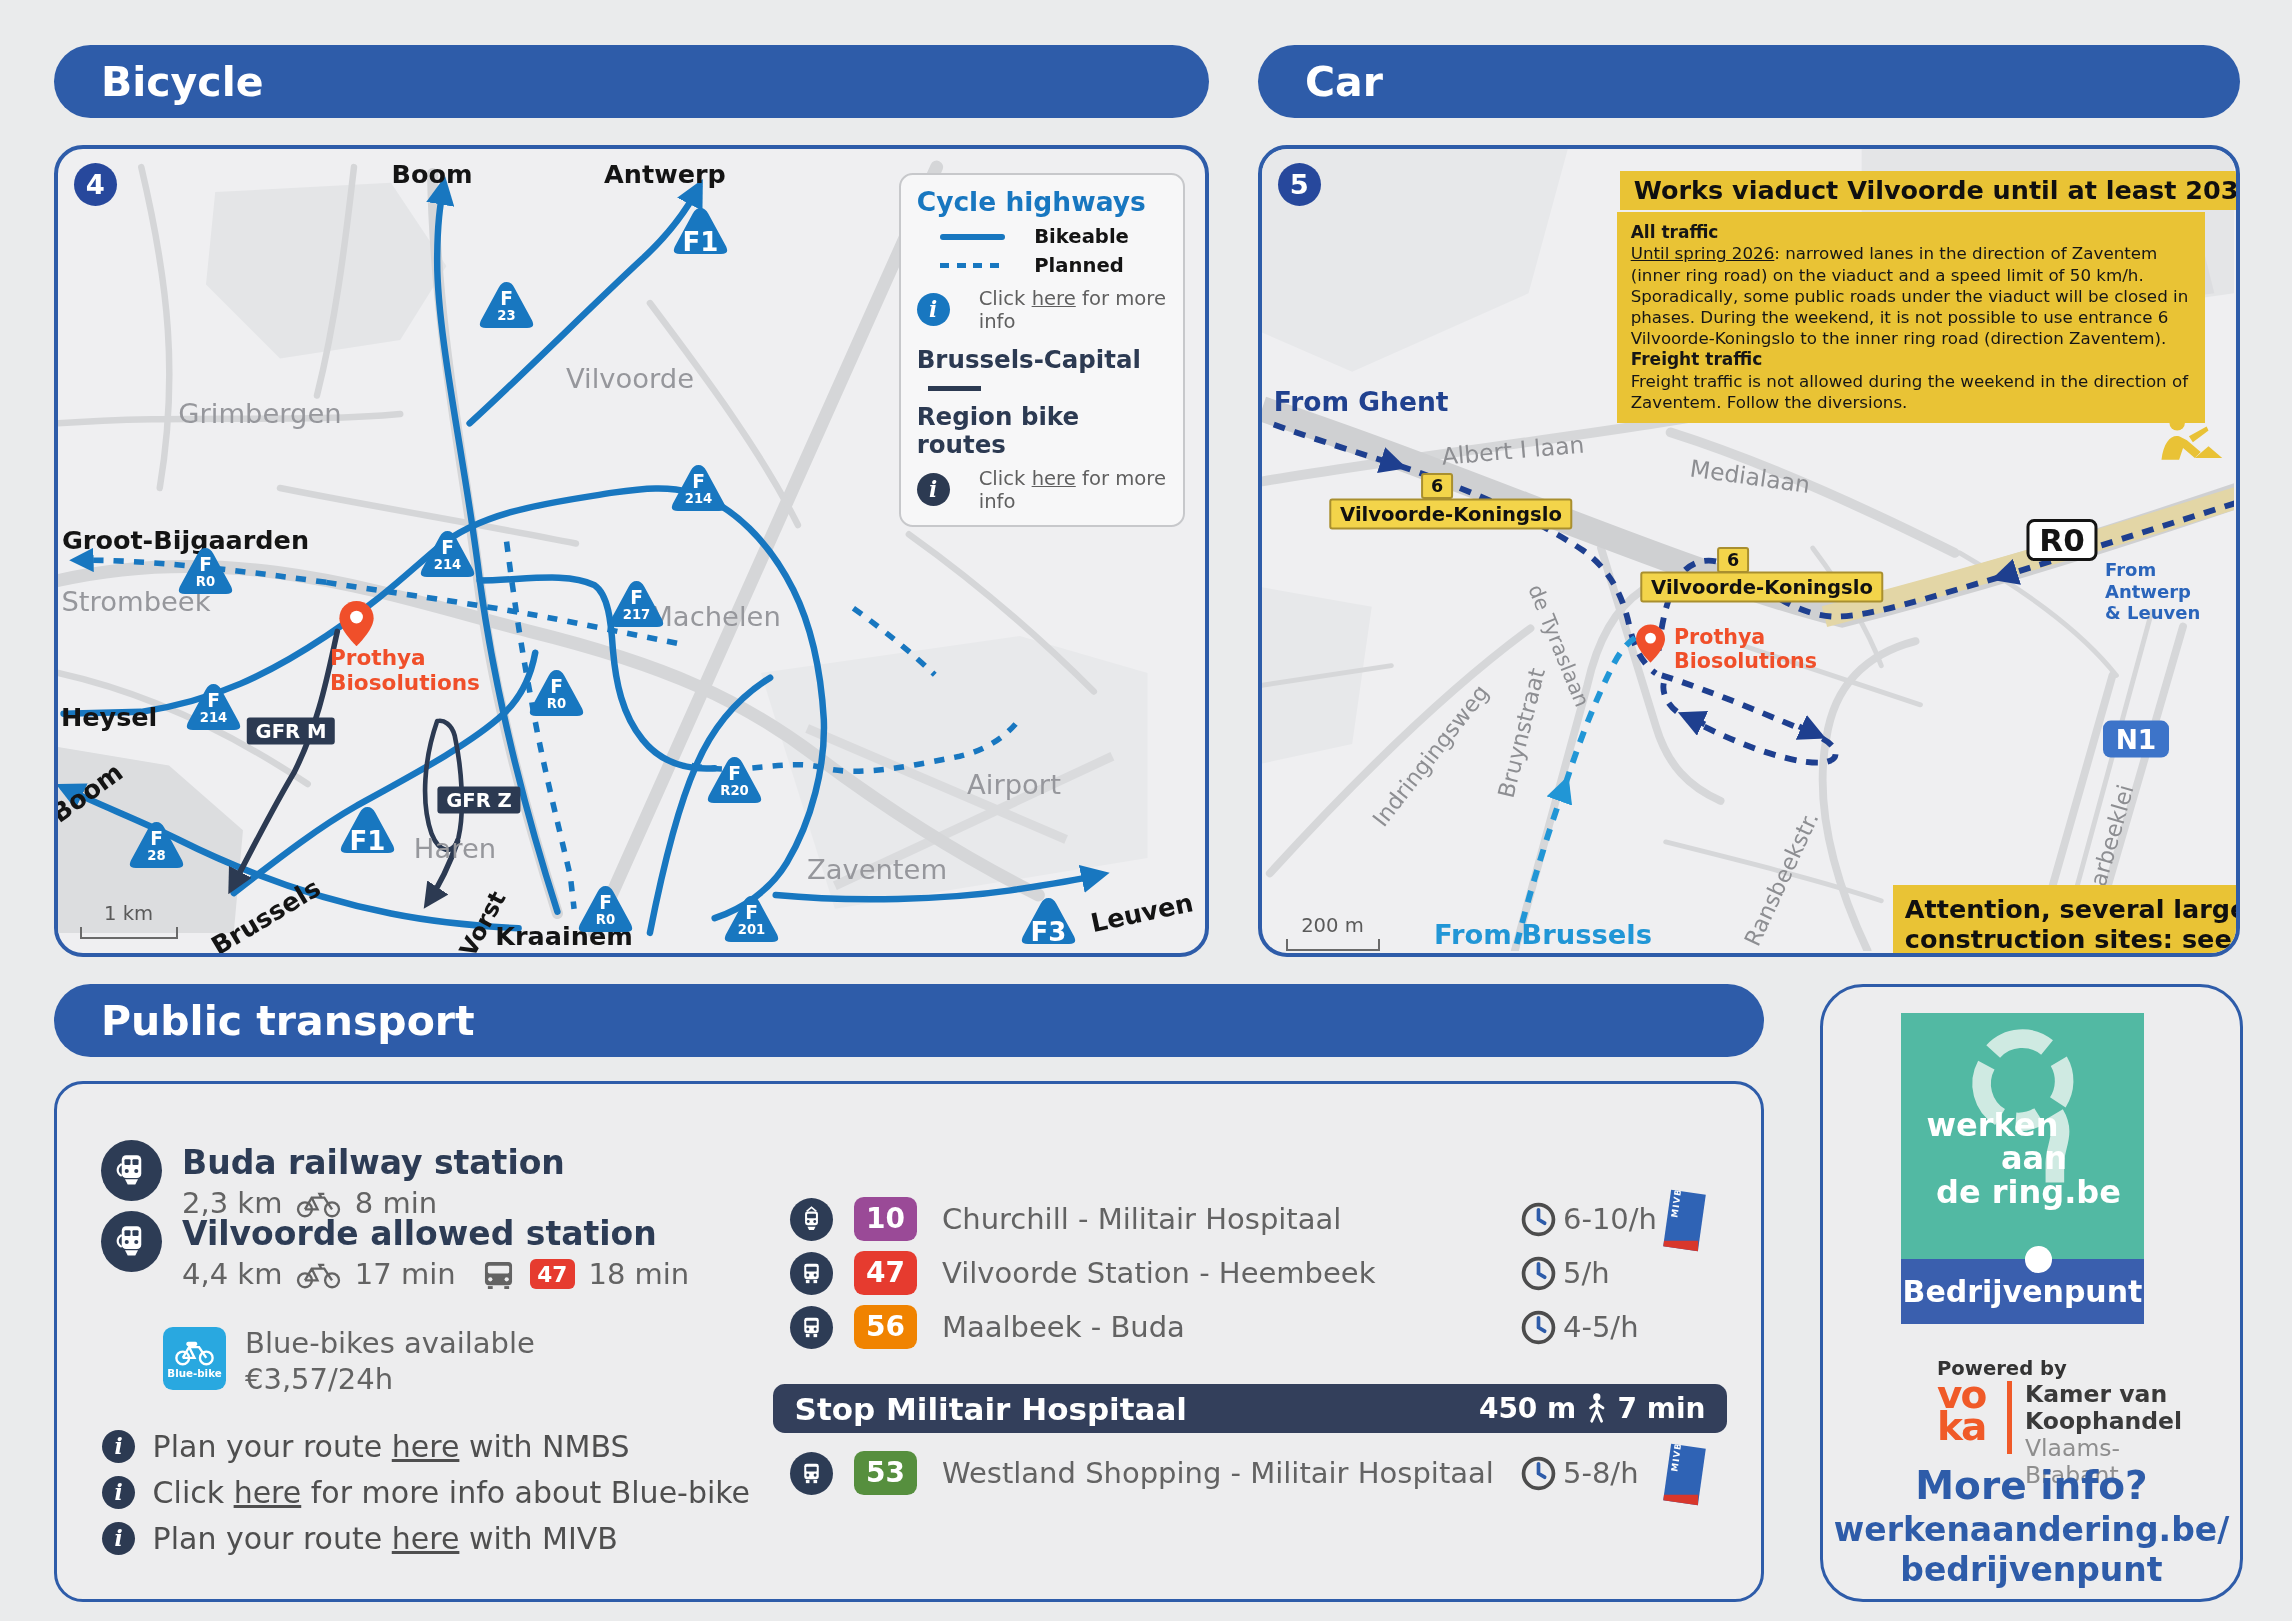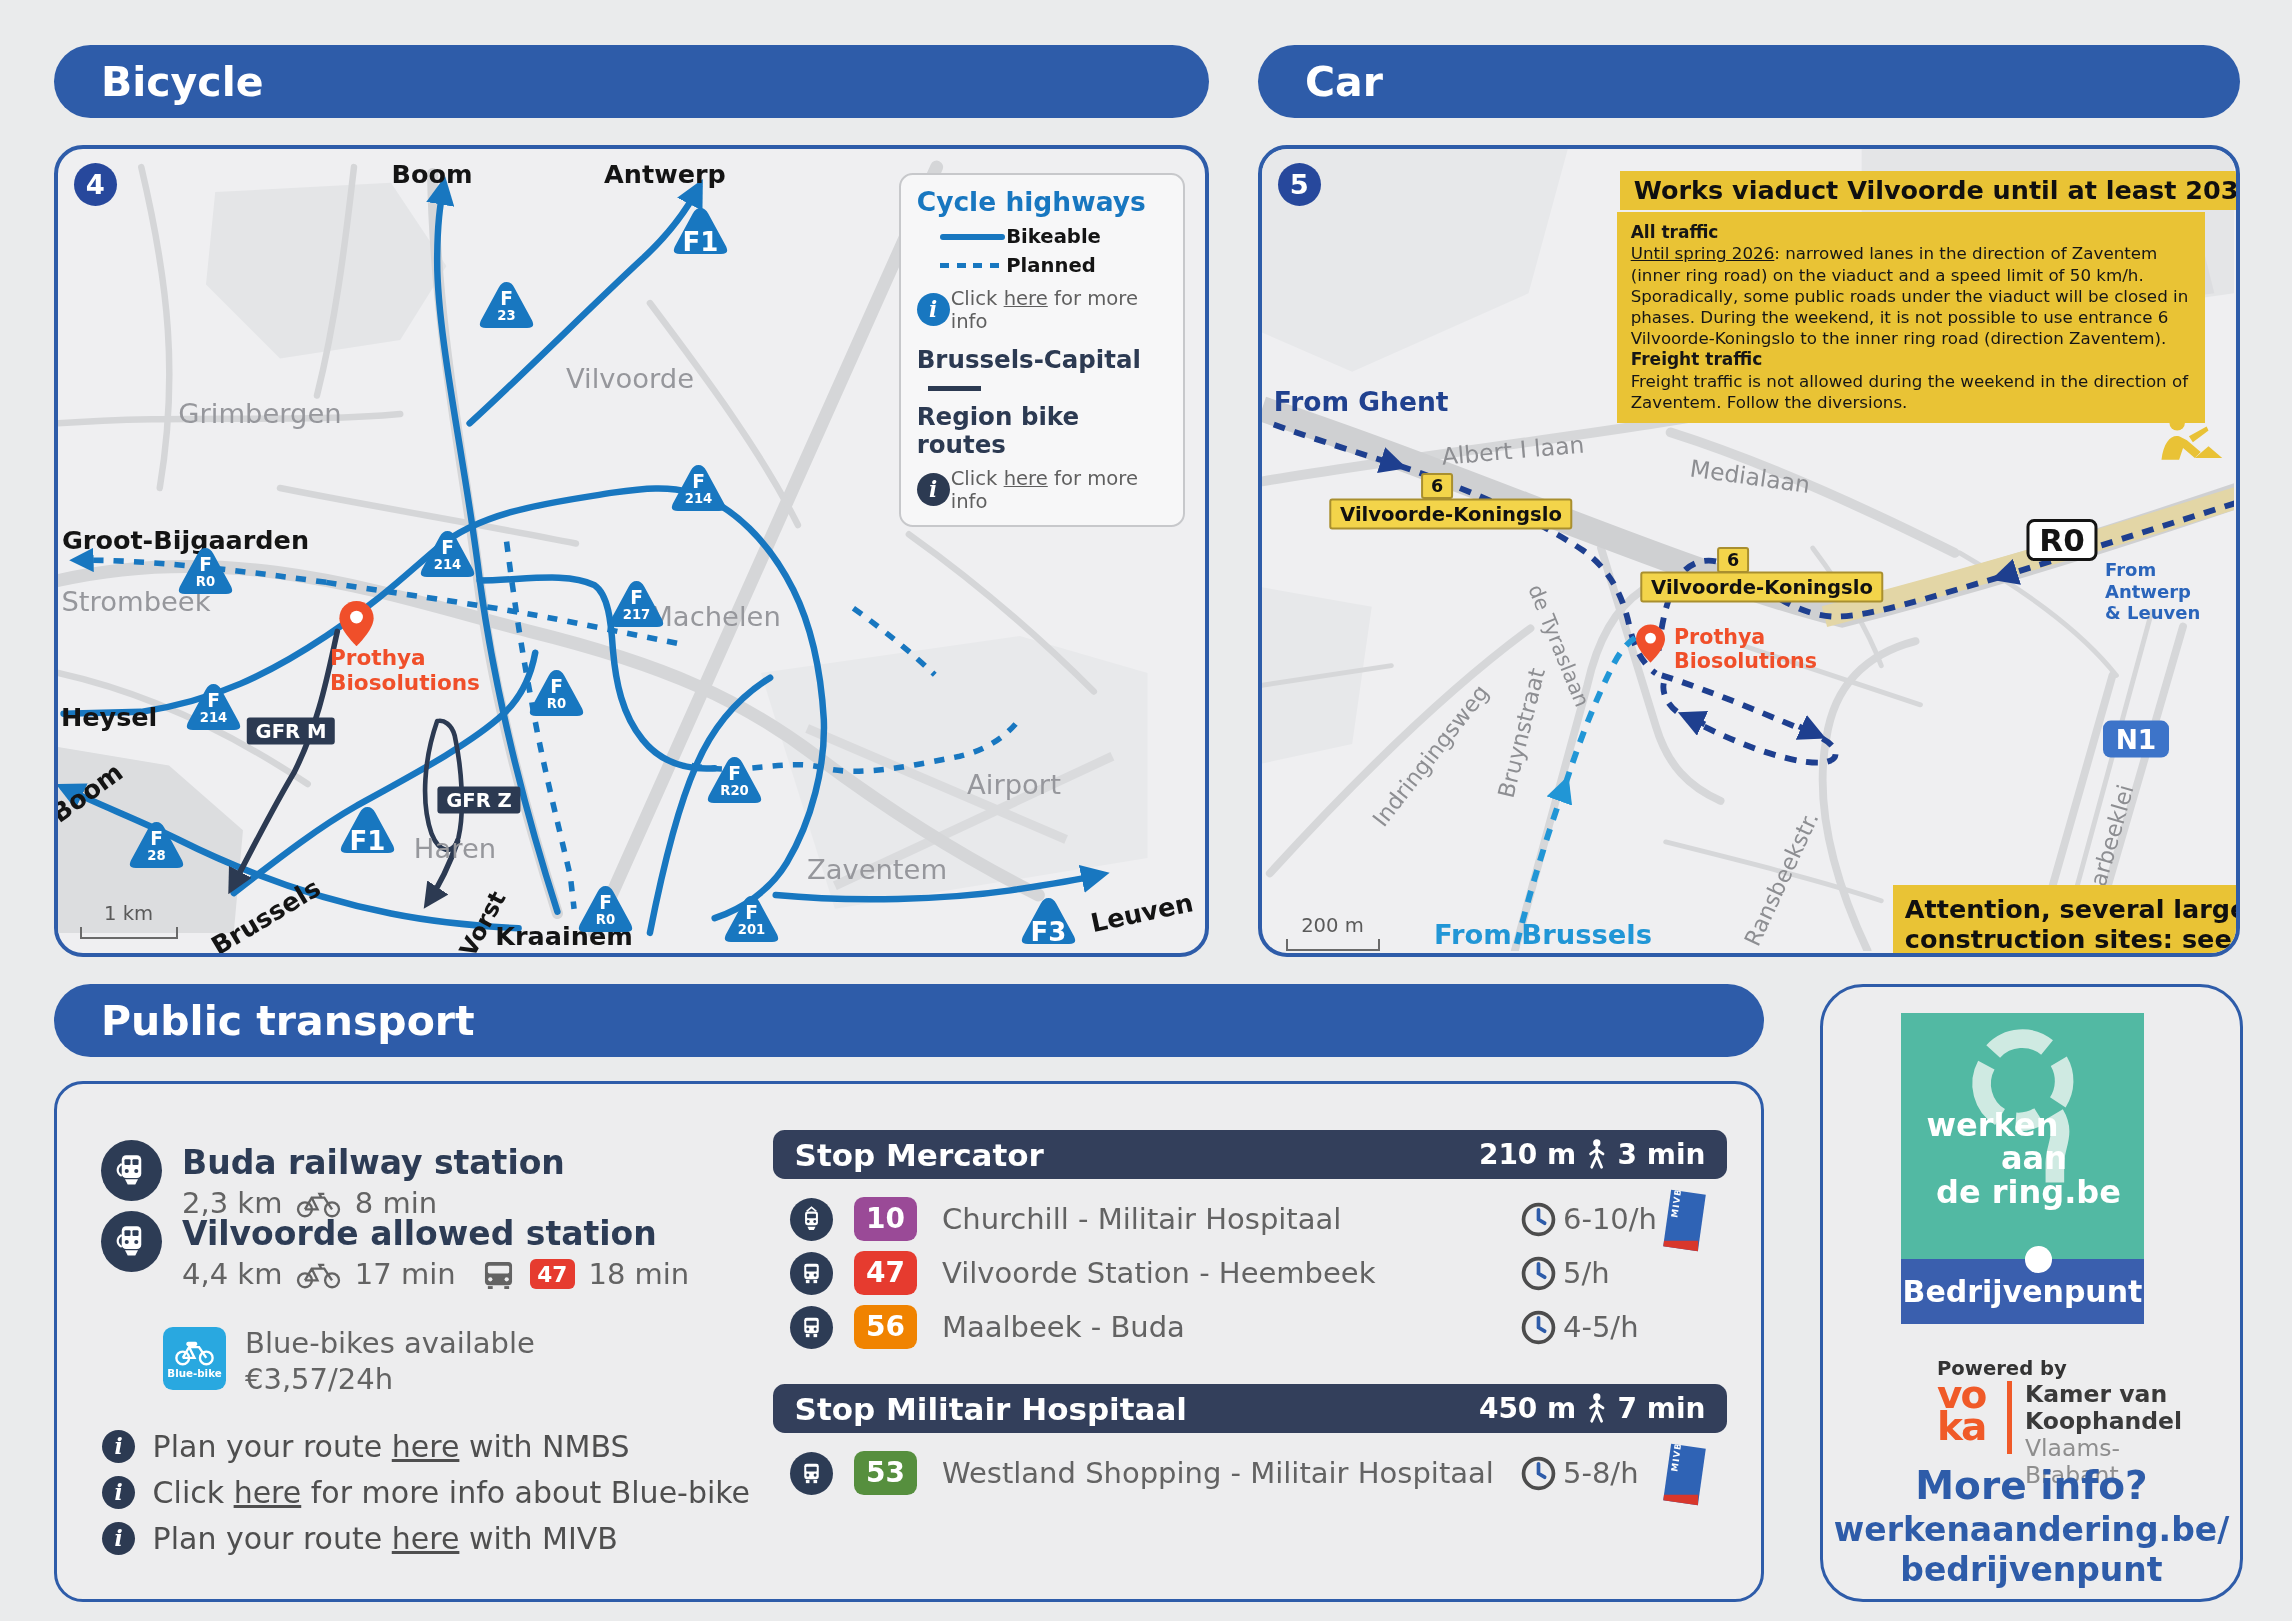--- a/index.html
+++ b/index.html
@@ -29,21 +29,21 @@
     font-size:19.6px;padding:2px 8.8px;border-radius:2.9px;z-index:3;white-space:nowrap}
   .pin{position:absolute;z-index:4}
   .pinlabel{position:absolute;z-index:4;color:#f04f2a;font-weight:bold;font-size:21.6px;line-height:1.15;white-space:nowrap}
   .pinlabel.small{font-size:20.6px}
   .scalebox{position:absolute;z-index:3;color:#5a5a5a;font-size:19.6px;text-align:center}
   .scalebar{height:9.8px;border-left:2.9px solid #6a6a6a;border-right:2.9px solid #6a6a6a;border-bottom:2.9px solid #6a6a6a;margin-top:2px}
   
   .legend{position:absolute;left:841px;top:23.5px;width:286px;background:#f7f7f8;border:2px solid #c7c8cb;
     border-radius:13.7px;padding:11.8px 15.7px;z-index:5;box-sizing:border-box}
   .lg-title{color:#1877c0;font-weight:bold;font-size:26.5px}
-  .lg-row{display:flex;align-items:center;gap:1px;margin-top:7.8px}
+  .lg-row{display:flex;align-items:center;gap:29px;margin-top:7.8px}
   .ls-solid{width:65px;height:5.9px;background:#1877c0;border-radius:2.9px;margin-left:23.5px}
   .ls-dash{width:65px;height:5.9px;margin-left:23.5px;background:repeating-linear-gradient(90deg,#1877c0 0 8.8px,transparent 8.8px 16.7px)}
   .lg-item{font-size:19.6px;font-weight:bold;color:#141414}
   .lg-info{font-size:19.6px;color:#5f5f5f;font-weight:normal}
   .lnk{text-decoration:underline;color:inherit;cursor:pointer}
   .lg-title2{color:#2c3a52;font-weight:bold;font-size:24.5px;line-height:1.15;margin-top:13.7px}
   .navyline{display:inline-block;width:53px;height:4.9px;background:#2c3a52;vertical-align:5.9px;margin-left:11.8px}
   .icircle{width:33px;height:33px;border-radius:50%;background:#1877c0;color:#fff;display:inline-flex;
     align-items:center;justify-content:center;font-family:"DejaVu Serif","Liberation Serif",serif;
     font-style:italic;font-weight:bold;font-size:21.6px;flex:0 0 33px}
@@ -561,31 +561,20 @@
   </div>
   <div class="info-row" style="left:45px;top:437px">
     <span class="icircle navy">
         <span>i</span>
       </span>
     <span><span>Plan your route</span>
       <a class="lnk">here</a>
       <span>with MIVB</span></span>
   </div>
 
-  <div class="stopbar" style="top:46px">
-    <span class="sb-name">Stop Mercator</span>
-    <span class="sb-right">
-      <span>210 m</span>
-      <svg width="21.6" height="31" viewBox="0 0 14 22">
-          <circle cx="7" cy="2.8" r="2.6" fill="#fff"></circle>
-          <path d="M7,6 L7,12 M7,7.6 L2.6,10.6 M7,7.6 L11.4,10.6 M7,12 L3.4,20 M7,12 L10.4,20" stroke="#fff" stroke-width="2" fill="none" stroke-linecap="round"></path>
-        </svg>
-      <span>3 min</span>
-    </span>
-  </div>
   <div class="line-row" style="top:108px">
     <span class="lr-circle">
         <svg width="29" height="29" viewBox="0 0 36 36">
           <path d="M12,8 L18,3 L24,8" stroke="#fff" stroke-width="2" fill="none"></path>
           <rect x="10" y="8" width="16" height="17" rx="3" fill="#fff"></rect>
           <rect x="12.5" y="11" width="11" height="5.5" rx="1" fill="#2d3c55"></rect>
           <circle cx="14" cy="20.5" r="1.8" fill="#2d3c55"></circle>
           <circle cx="22" cy="20.5" r="1.8" fill="#2d3c55"></circle>
           <path d="M13,27 L23,27 L21,31 L15,31 Z" fill="#fff"></path>
         </svg>

